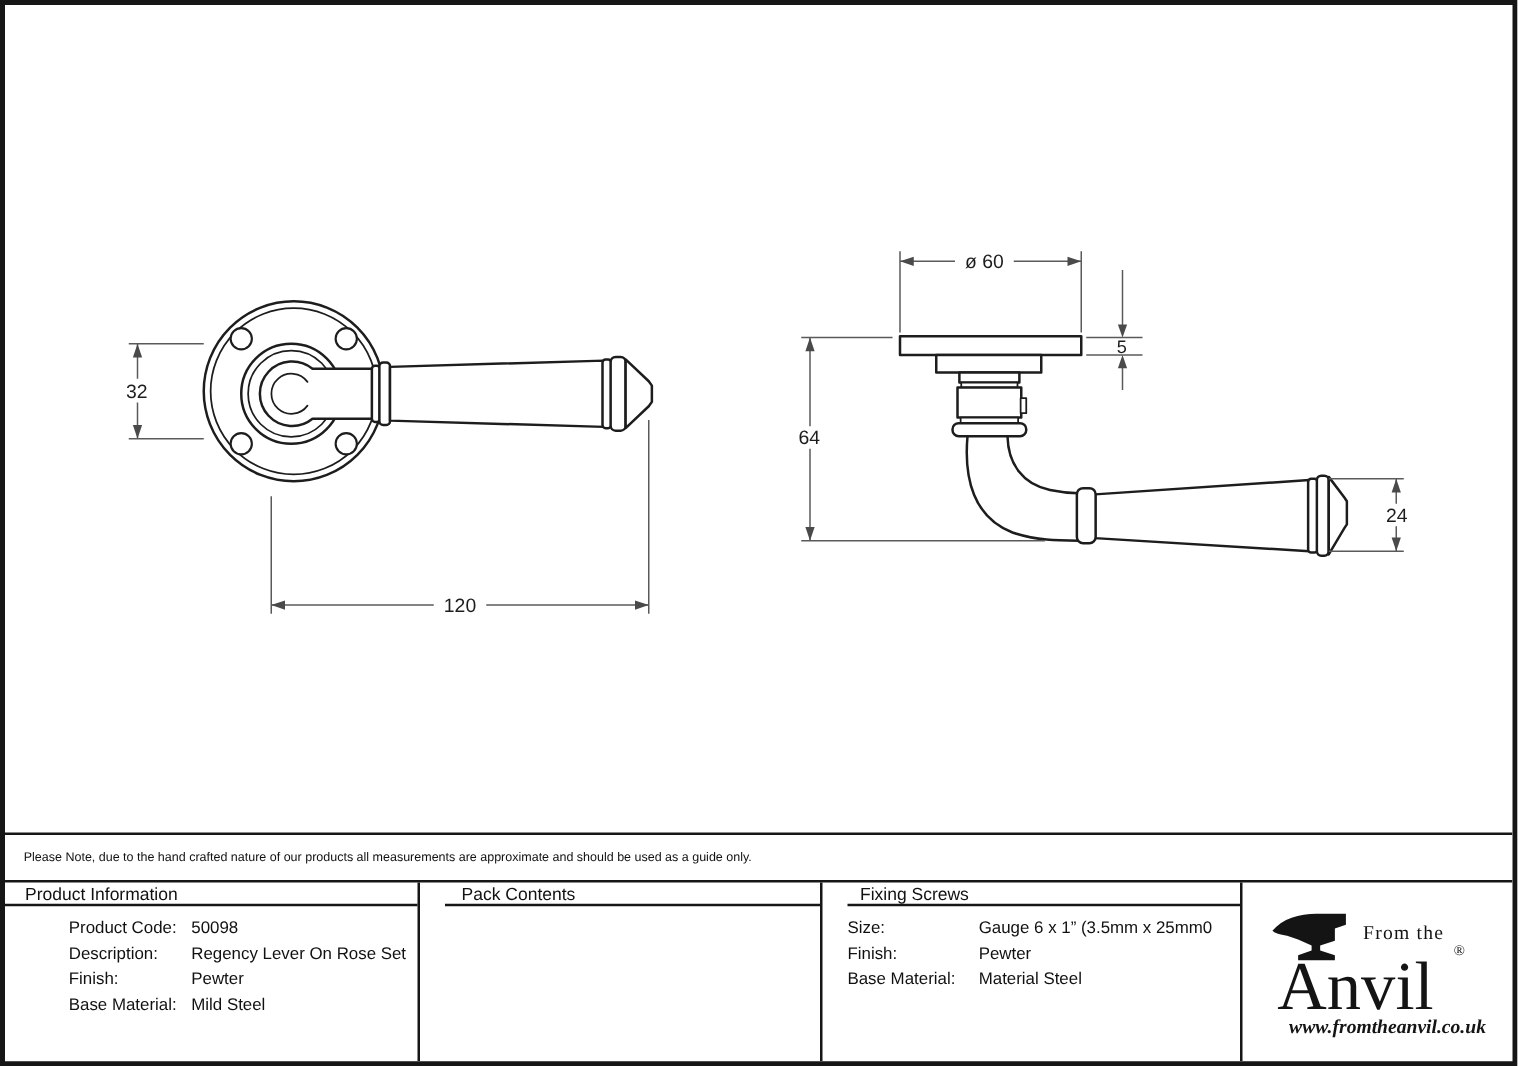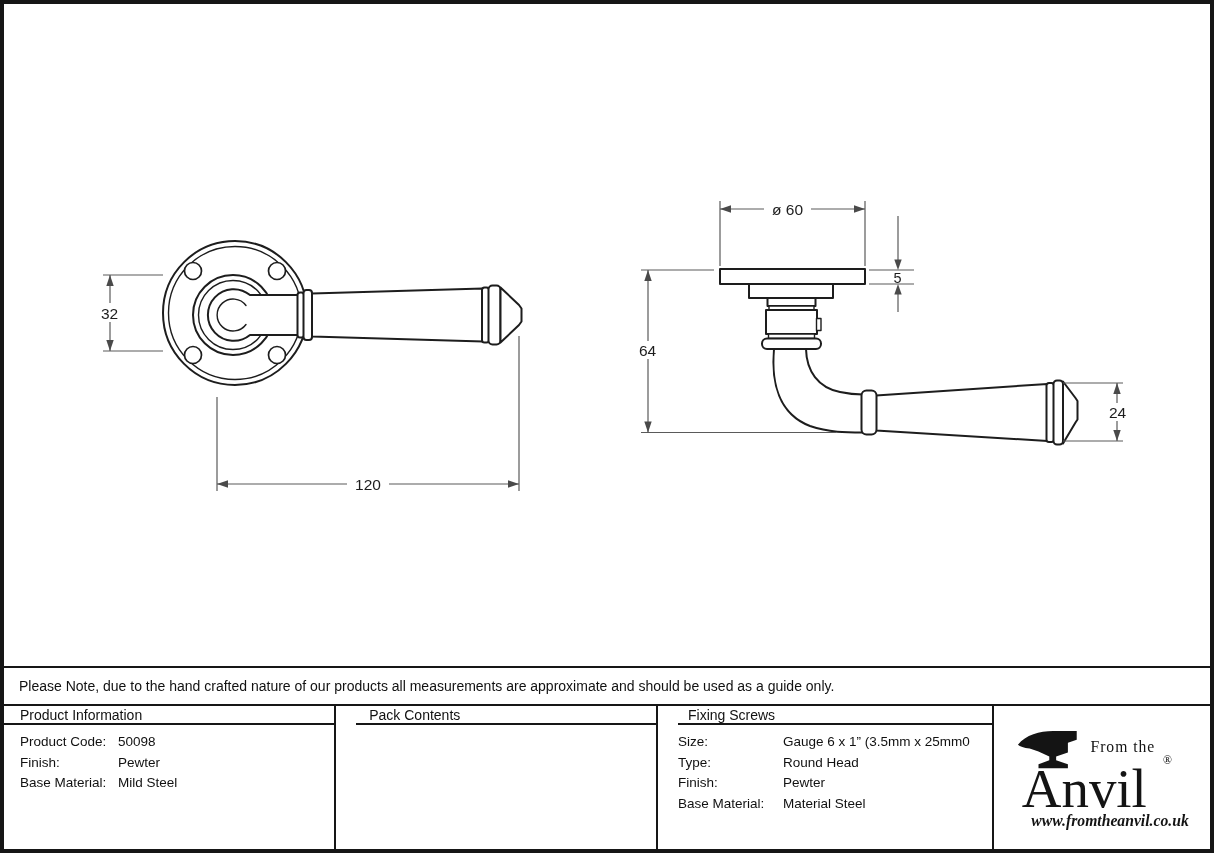--- a/index.html
+++ b/index.html
@@ -18,21 +18,21 @@
     height: 664px;
     border-bottom: 2px solid #161616;
     position: relative;
   }
   .drawing-area svg { display: block; }
   .note-row {
     height: 38px;
     border-bottom: 2px solid #161616;
     display: flex; align-items: center;
     padding-left: 15px;
-    font-size: 14px;
+    font-size: 10px;
   }
   .spec-table { flex: 1; display: flex; gap: 20px; }
   .col { border-right: 2px solid #161616; display: flex; flex-direction: column; }
   .col-product { width: 348px; }
   .col-pack    { width: 316px; }
   .col-screws  { width: 331px; }
   .col-logo    { flex: 1; border-right: none; display: flex; align-items: center; justify-content: center; }
   .cell-header {
     height: 19px;
     border-bottom: 2px solid #161616;
@@ -42,21 +42,21 @@
   }
   .col-product .cell-header { padding-left: 16px; }
   .col-pack    .cell-header { padding-left: 13px; }
   .col-screws  .cell-header { padding-left: 10px; text-align: center; }
   .cell-body { padding-top: 7px; font-size: 13.5px; line-height: 20.6px; }
   .col-product .cell-body { padding-left: 16px; }
   .col-pack    .cell-body { padding-left: 13px; }
   .col-screws  .cell-body { }
   .kv { display: flex; white-space: nowrap; }
   .kv .k { flex: none; }
-  .col-product .kv .k { width: 98px; }
+  .col-product .kv .k { width: 98px; margin-left: 35px; }
   .col-screws  .kv .k { width: 105px; }
   .pack-item { white-space: nowrap; }
   .logo { text-align: center; }
   .logo svg { display: block; }
 </style>
 </head>
 <body>
 
 <div class="page">
 
@@ -169,44 +169,44 @@
   <div class="spec-table">
 
     <div class="col col-product">
       <div class="cell-header">Product Information</div>
       <div class="cell-body">
         <div class="kv">
           <span class="k">Product Code:</span>
           <span class="v">50098</span>
         </div>
         <div class="kv">
+          <span class="k">Description:</span>
+          <span class="v">Regency Lever On Rose Set</span>
+        </div>
+        <div class="kv">
           <span class="k">Finish:</span>
           <span class="v">Pewter</span>
         </div>
         <div class="kv">
           <span class="k">Base Material:</span>
           <span class="v">Mild Steel</span>
         </div>
       </div>
     </div>
 
     <div class="col col-pack">
       <div class="cell-header">Pack Contents</div>
     </div>
 
     <div class="col col-screws">
       <div class="cell-header">Fixing Screws</div>
       <div class="cell-body">
         <div class="kv">
           <span class="k">Size:</span>
           <span class="v">Gauge 6 x 1” (3.5mm x 25mm0</span>
-        </div>
-        <div class="kv">
-          <span class="k">Type:</span>
-          <span class="v">Round Head</span>
         </div>
         <div class="kv">
           <span class="k">Finish:</span>
           <span class="v">Pewter</span>
         </div>
         <div class="kv">
           <span class="k">Base Material:</span>
           <span class="v">Material Steel</span>
         </div>
       </div>

